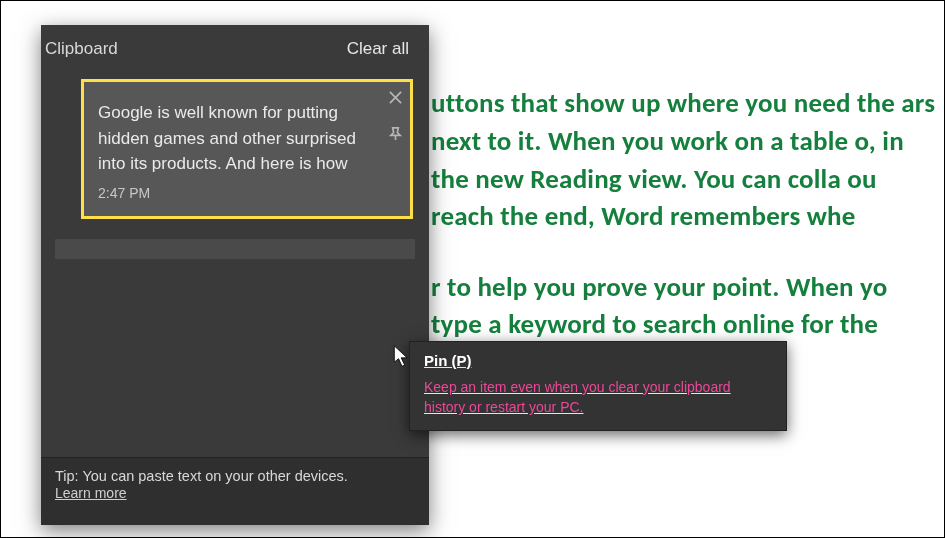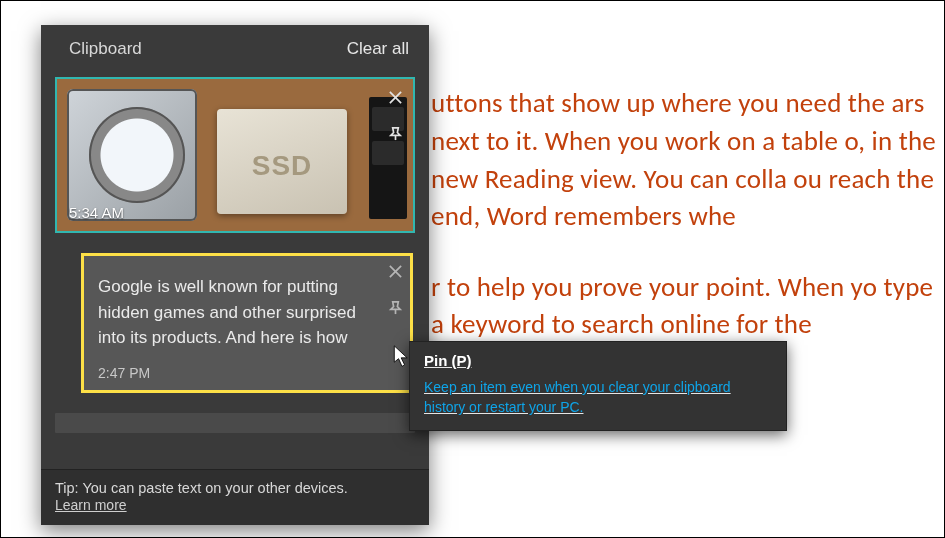--- a/index.html
+++ b/index.html
@@ -12,46 +12,47 @@
     border: 1px solid #000;
     font-family: "Segoe UI", Arial, sans-serif;
   }
 
   
   .doc-text {
     position: absolute;
     top: 83px;
     left: 430px;
     right: 0;
-    color: #c2410c;
+    color: #15803d;
     font-family: Calibri, "Segoe UI", Arial, sans-serif;
     font-size: 27px;
     line-height: 1.4;
     letter-spacing: 0.2px;
+    font-weight: bold;
   }
   .doc-para { margin-bottom: 1.2em; }
 
   
   .panel {
     position: absolute;
     top: 24px;
     left: 40px;
     width: 388px;
     height: 500px;
     background: #3a3a3a;
     color: #e6e6e6;
     display: flex;
     flex-direction: column;
     box-shadow: 0 6px 20px rgba(0,0,0,0.5);
   }
   .panel-header {
     display: flex;
     align-items: flex-start;
     justify-content: space-between;
-    padding: 14px 20px 6px 28px;
+    padding: 14px 20px 6px 4px;
     font-size: 17px;
     color: #d8d8d8;
   }
   .panel-title { font-size: 17px; }
   .panel-clearall {
     font-size: 17px;
     color: #e6e6e6;
     cursor: pointer;
   }
 
@@ -149,21 +150,21 @@
     padding: 18px 46px 10px 14px;
     color: #eaeaea;
     font-size: 17px;
     line-height: 1.5;
     position: relative;
     margin-left: 24px;
   }
   .card-text .timestamp {
     position: absolute;
     left: 14px;
-    bottom: 6px;
+    bottom: 12px;
     font-size: 14px;
     color: #c8c8c8;
   }
 
   .card .actions {
     position: absolute;
     top: 10px;
     right: 10px;
     display: flex;
     flex-direction: column;
@@ -178,21 +179,21 @@
   .icon-btn svg { width: 15px; height: 15px; stroke: currentColor; fill: none; stroke-width: 1.8; }
 
   .card-placeholder {
     height: 20px;
     background: #4a4a4a;
     border-radius:1px;
   }
 
   .panel-tip {
     background: #2f2f2f;
-    padding: 10px 14px 12px 14px;
+    padding: 10px 14px 24px 14px;
     font-size: 14.5px;
     color: #d8d8d8;
     border-top: 1px solid #222;
   }
   .panel-tip .learn {
     color: #cfcfcf;
     text-decoration: underline;
     cursor: pointer;
     font-size: 14px;
     display:inline-block;
@@ -207,21 +208,21 @@
     width: 378px;
     background: #333333;
     color: #e6e6e6;
     padding: 10px 14px 12px 14px;
     font-size: 14px;
     box-shadow: 0 4px 14px rgba(0,0,0,0.6);
     border: 1px solid #222;
     text-decoration: underline;
   }
   .tooltip .tt-title { font-weight: 600; font-size: 15px; margin-bottom: 8px; color:#fff;}
-  .tooltip .tt-body { line-height: 1.45; color:#0ea5e9;}
+  .tooltip .tt-body { line-height: 1.45; color:#ec4899;}
 
   
   .cursor {
     position: absolute;
     left: 392px;
     top: 344px;
     width: 18px; height: 24px;
     pointer-events: none;
     z-index: 50;
   }
@@ -237,46 +238,20 @@
 </div>
 
 <div class="panel">
   <div class="panel-header">
     <div class="panel-title">Clipboard</div>
     <div class="panel-clearall">Clear all</div>
   </div>
 
   <div class="panel-body">
 
-    <div class="card">
-      <div class="card-image">
-        <div class="ssd-scene">
-          <div class="hdd">
-            <div class="platter"></div>
-          </div>
-          <div class="ssd-drive">SSD</div>
-          <div class="nvme"></div>
-        </div>
-        <div class="timestamp">5:34 AM</div>
-      </div>
-      <div class="actions">
-        <div class="icon-btn">
-          <svg viewBox="0 0 16 16">
-              <line x1="2" y1="2" x2="14" y2="14"></line>
-              <line x1="14" y1="2" x2="2" y2="14"></line>
-            </svg>
-        </div>
-        <div class="icon-btn">
-          <svg viewBox="0 0 16 16">
-              <path d="M5 2 L11 2 L10 7 L13 10 L3 10 L6 7 Z"></path>
-              <line x1="8" y1="10" x2="8" y2="15"></line>
-            </svg>
-        </div>
-      </div>
-    </div>
 
     <div class="card card-text-wrap">
       <div class="card-text">
         <span>Google is well known for putting hidden games and other surprised into its products. And here is how</span>
         <div class="timestamp">2:47 PM</div>
       </div>
       <div class="actions">
         <div class="icon-btn" style="color:#b5b5b5;">
           <svg viewBox="0 0 16 16">
               <line x1="2" y1="2" x2="14" y2="14"></line>

